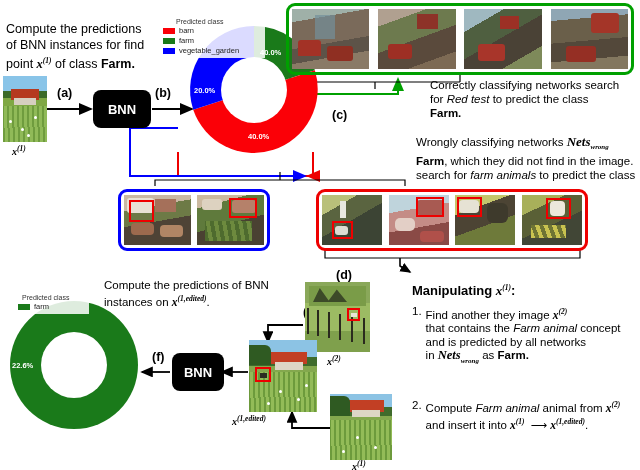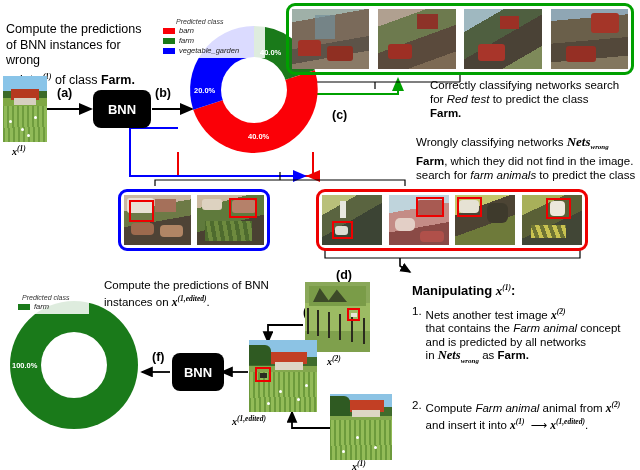--- a/index.html
+++ b/index.html
@@ -9,21 +9,21 @@
   .txt{font-size:11.5px;line-height:13.5px;color:#000;}
   .bold{font-weight:bold;}
   .ital{font-style:italic;}
   .mathi{font-family:"Liberation Serif",serif;font-style:italic;font-weight:bold;}
   .mathr{font-family:"Liberation Serif",serif;font-style:italic;font-weight:bold;}
   sup{font-size:7.5px;vertical-align:super;font-style:italic;font-family:"Liberation Serif",serif;font-weight:bold;}
   sub{font-size:7px;vertical-align:sub;font-style:italic;font-family:"Liberation Serif",serif;font-weight:bold;margin-top:24px;}
   .steplabel{font-weight:bold;font-size:12.5px;}
   .bnn{background:#000;color:#fff;font-weight:bold;font-size:13px;
        display:flex;align-items:center;justify-content:center;border-radius:8px;}
-  .legendbox{background:rgba(255,255,255,.86);padding:2px 4px 2px 3px;font-style:italic;}
+  .legendbox{background:rgba(255,255,255,.86);padding:2px 4px 2px 3px;}
   .legendtitle{font-size:7px;color:#333;margin-bottom:1px;padding-left:13px;}
   .legrow{display:flex;align-items:center;height:9px;margin-bottom:1px;}
   .swatch{width:12px;height:6px;margin-right:4px;flex:none;}
   .legtxt{font-size:7.5px;color:#222;}
   .pct{position:absolute;color:#fff;font-size:7.5px;font-weight:bold;}
   .imgbox{position:absolute;overflow:hidden;background:#6a7a4a;}
   .redmark{position:absolute;border:2px solid #ee0000;box-sizing:border-box;}
   .strip{position:absolute;box-sizing:border-box;border-radius:9px;display:flex;
          align-items:center;justify-content:space-between;padding:3px;}
   .cell{position:relative;height:100%;overflow:hidden;}
@@ -71,21 +71,21 @@
 
   <line x1="248" y1="372" x2="222" y2="372" stroke="#000" stroke-width="1.8" marker-end="url(#ablk)"></line>
 
   <line x1="170" y1="372" x2="142" y2="372" stroke="#000" stroke-width="1.8" marker-end="url(#ablk)"></line>
 
   <path d="M330,428 L292,428 L292,412" stroke="#000" stroke-width="1.8" fill="none" marker-end="url(#ablk)"></path>
 </svg>
 
 <div class="abs txt" style="left:6px;top:22px;width:150px;font-size:12.5px;line-height:15.5px;">
   <div>Compute the predictions</div>
-  <div>of BNN instances for wrong</div>
+  <div>of BNN instances for find</div>
   <div>
     <span>point </span><span class="mathi">x</span><sup>(1)</sup><span> of class </span><span class="bold">Farm.</span>
   </div>
 </div>
 
 <div class="imgbox" style="left:3px;top:76px;width:44px;height:66px;
      background:linear-gradient(#89c4e8 0 22%, #3a6a28 22% 34%, #7fa844 34% 100%);">
   <div class="abs" style="left:8px;top:13px;width:28px;height:11px;background:#b5391f;"></div>
   <div class="abs" style="left:11px;top:22px;width:22px;height:7px;background:#d6cfc0;"></div>
   <div class="abs" style="left:0;top:30px;width:44px;height:36px;
@@ -239,21 +239,21 @@
 
 <div class="abs steplabel" style="left:336px;top:268px;">(d)</div>
 <div class="abs steplabel" style="left:303px;top:305px;">(e)</div>
 <div class="abs steplabel" style="left:152px;top:350px;">(f)</div>
 
 <div class="abs" style="left:6px;top:297px;width:136px;height:136px;">
   <svg width="136" height="136" style="position:absolute;left:0;top:0;">
     <circle cx="68" cy="68" r="64" fill="#1a7a1a"></circle>
     <circle cx="68" cy="68" r="33" fill="#fff"></circle>
   </svg>
-  <div class="pct" style="left:6px;top:64px;">100.0%</div>
+  <div class="pct" style="left:6px;top:64px;">22.6%</div>
 </div>
 <div class="abs legendbox" style="left:6px;top:292px;width:76px;">
   <div class="legendtitle">Predicted class</div>
   <div class="legrow">
     <span class="swatch" style="background:#1a7a1a;margin-left:9px;"></span>
     <span class="legtxt">farm</span>
   </div>
 </div>
 
 <div class="abs bnn" style="left:172px;top:353px;width:52px;height:38px;">BNN</div>
@@ -311,21 +311,21 @@
 </div>
 
 <div class="abs" style="left:412px;top:283px;font-size:13px;font-weight:bold;">
   <span>Manipulating </span><span class="mathi">x</span><sup>(1)</sup><span>:</span>
 </div>
 
 <div class="abs txt" style="left:412px;top:305px;width:228px;font-size:11.5px;line-height:13.5px;">
   <div style="display:flex;">
     <span style="margin-right:4px;">1.</span>
     <span>
-      <span>Nets another test image </span><span class="mathi">x</span><sup>(2)</sup><br>
+      <span>Find another they image </span><span class="mathi">x</span><sup>(2)</sup><br>
       <span>that contains the </span><span class="ital">Farm animal</span><span> concept</span><br>
       <span>and is predicted by all networks</span><br>
       <span>in </span><span class="mathr" style="font-size:12.5px;">Nets</span><sub>wrong</sub><span> as </span><span class="bold">Farm.</span>
     </span>
   </div>
 </div>
 
 <div class="abs txt" style="left:412px;top:398px;width:228px;font-size:11.5px;line-height:14px;">
   <div style="display:flex;">
     <span style="margin-right:4px;">2.</span>

